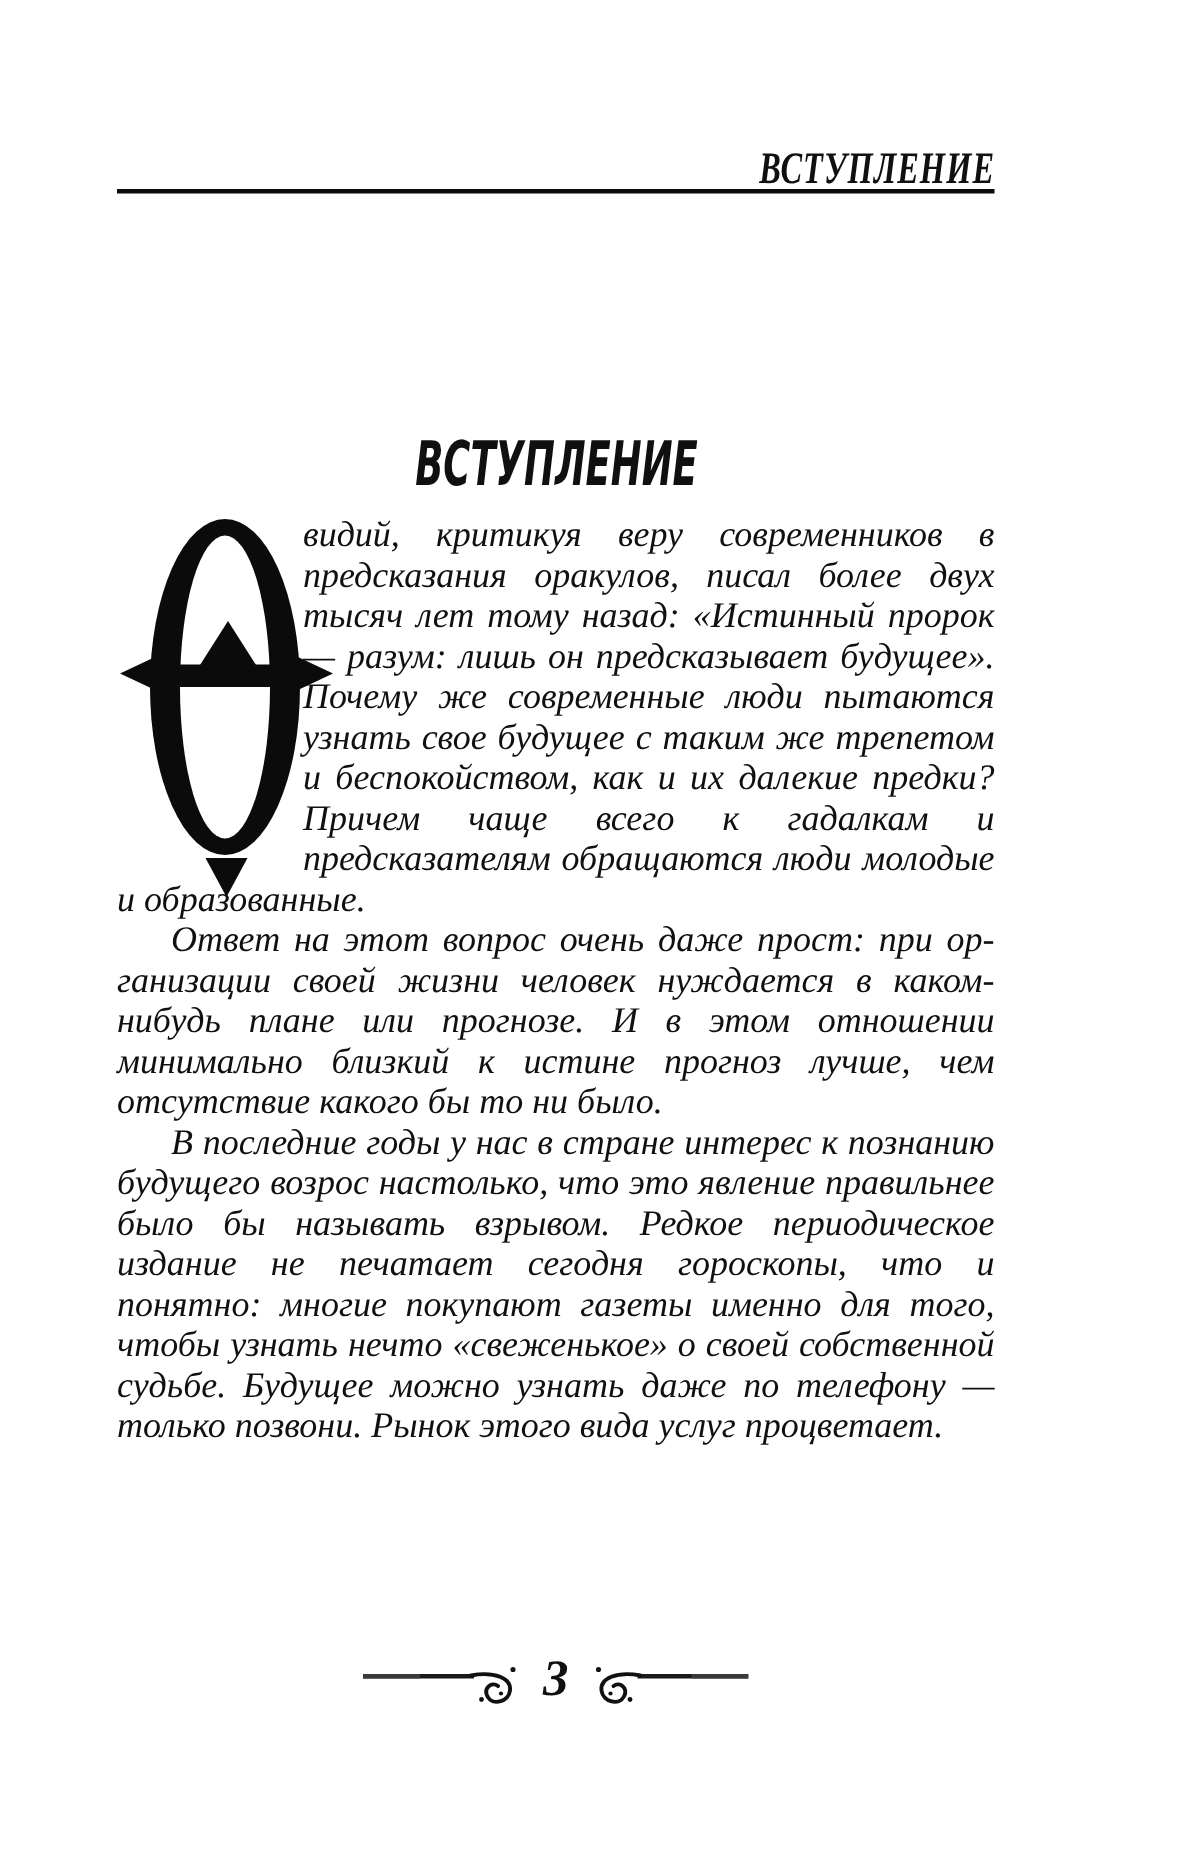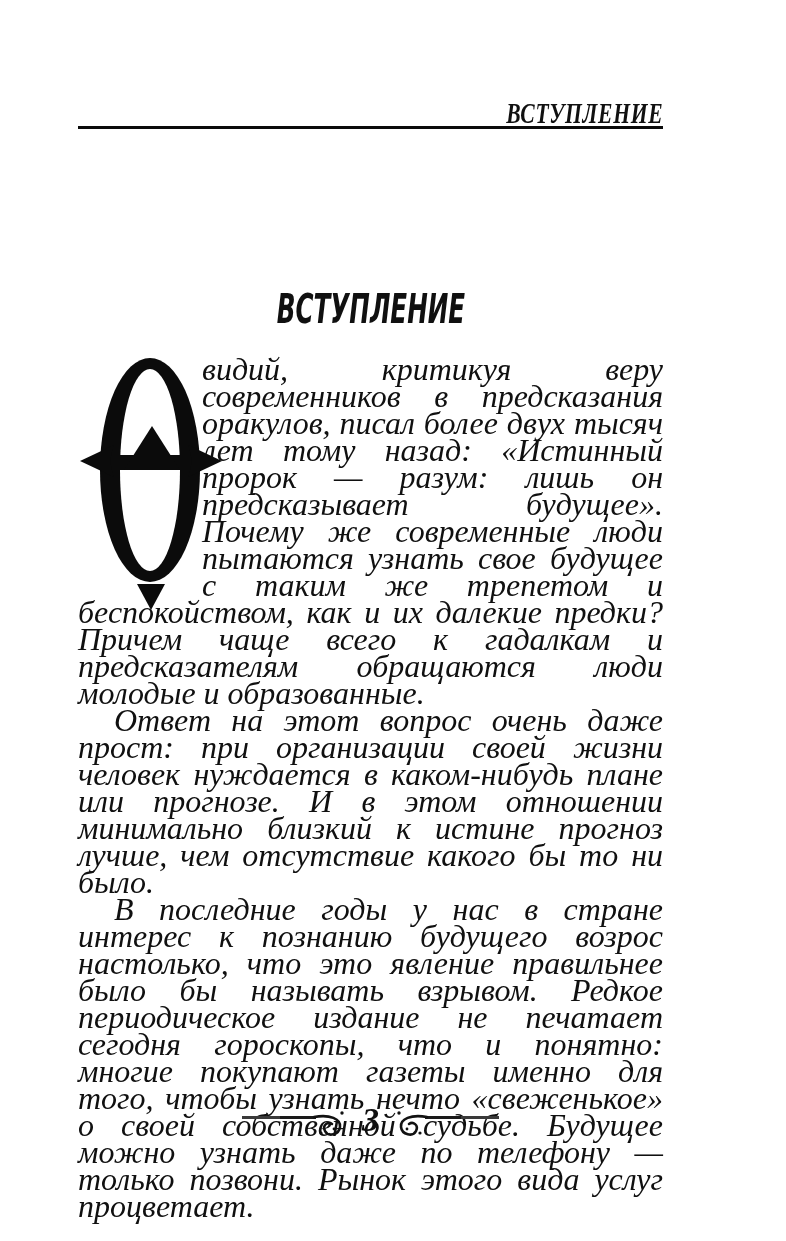--- a/index.html
+++ b/index.html
@@ -29,22 +29,22 @@
   .chapter-title {
     display: inline-block;
     font-family: "DejaVu Sans", sans-serif;
     font-weight: bold; font-size: 41px; line-height: 1;
     transform: scaleX(0.60); transform-origin: 50% 50%;
     white-space: nowrap;
   }
 
   
   .body-text {
-    top: 356px;
-    font-size: 32px; line-height: 27px;
+    top: 344px;
+    font-size: 24px; line-height: 27px;
     text-align: justify;
     hyphens: manual;
   }
   .para { margin: 0; }
   .para.indent { text-indent: 36px; }
   .para.justify-last { text-align-last: justify; }
 
   
   .dropcap { float: left; width: 124px; height: 240px; position: relative; }
   .dropcap svg { position: absolute; left: 0; top: 0; overflow: visible; }

